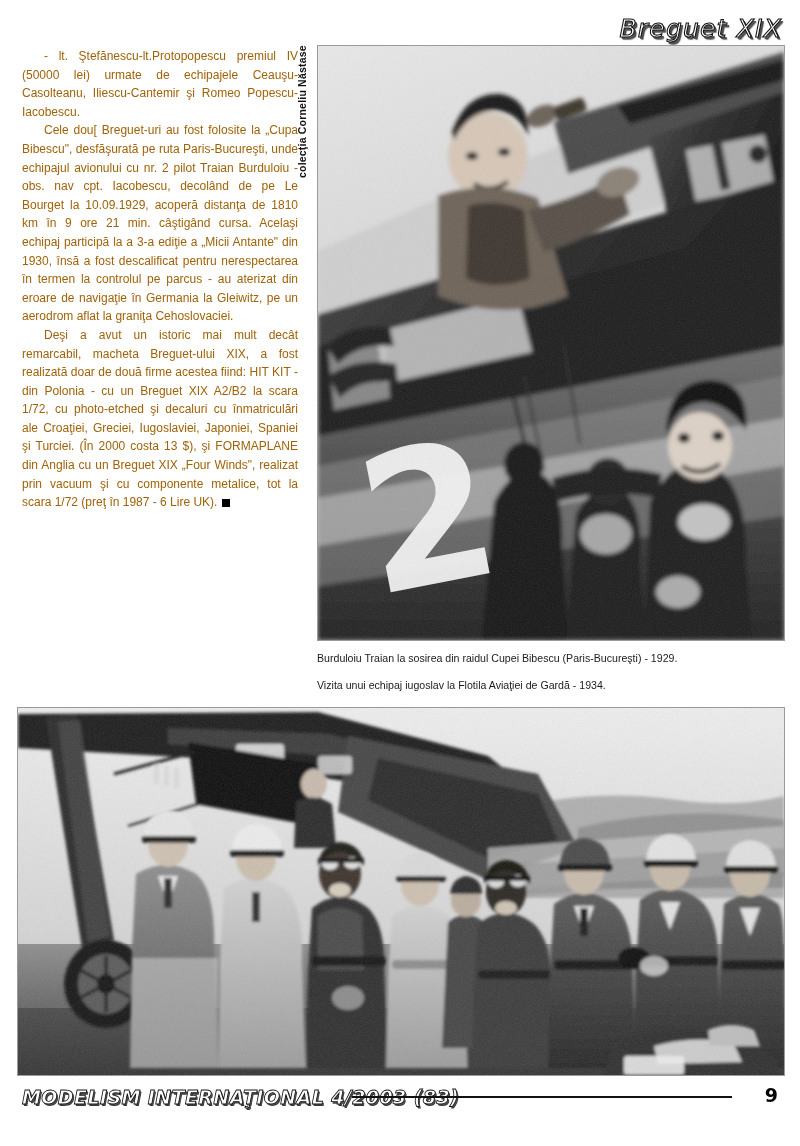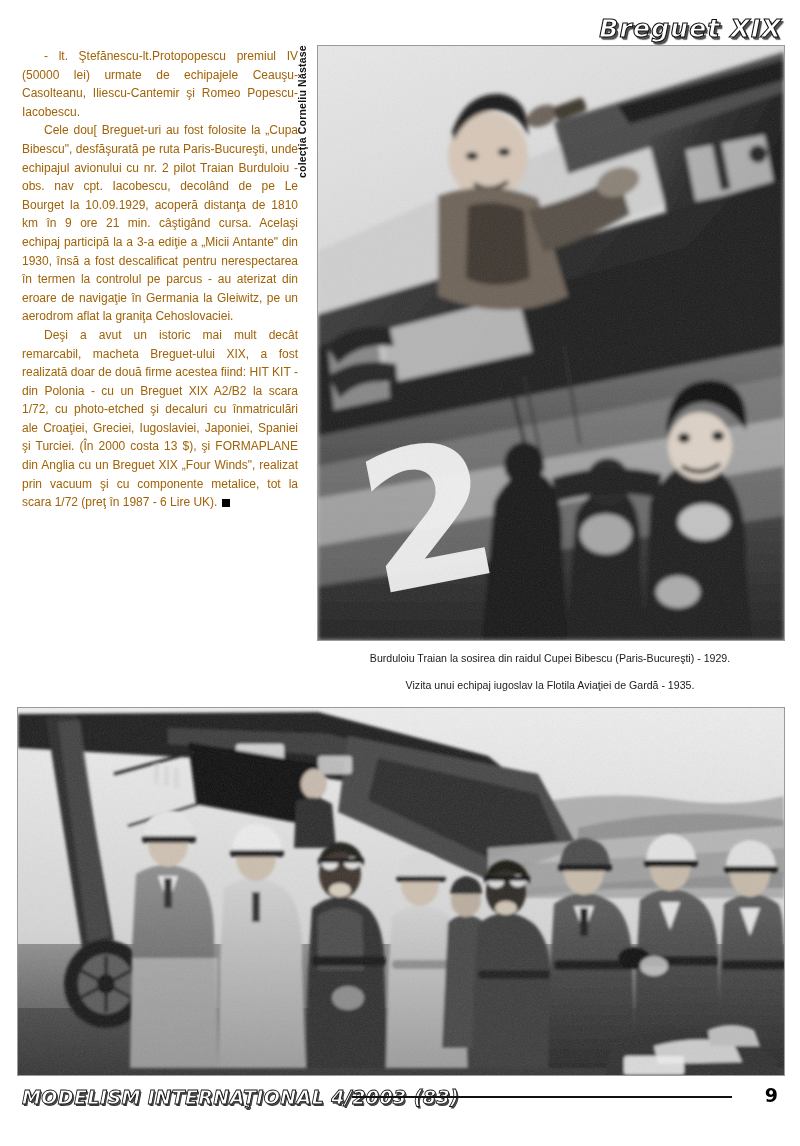--- a/index.html
+++ b/index.html
@@ -15,21 +15,21 @@
     color: #000;
     overflow: hidden;
   }
 
   
   .page-title {
     position: absolute;
     top: 14px;
     right: 18px;
     font-family: "DejaVu Sans", sans-serif;
-    font-weight: bold;
+    font-weight: normal;
     font-style: italic;
     font-size: 25px;
     letter-spacing: 1.2px;
     color: #ffffff;
     -webkit-text-stroke: 1.1px #111;
     text-shadow:
       1.5px 1.5px 0 #555,
       2px 2px 0 #3a3a3a,
       2.5px 2.5px 1px rgba(0,0,0,.55);
     white-space: nowrap;
@@ -99,21 +99,20 @@
     width: 766px;
     height: 367px;
   }
   .photo svg { display: block; width: 100%; height: 100%; }
 
   
   .caption {
     position: absolute;
     font-size: 10.6px;
     color: #1a1a1a;
-    text-align: center;
     line-height: 14px;
   }
   #caption-top {
     left: 317px;
     top: 651px;
     width: 466px;
   }
   #caption-bottom {
     left: 317px;
     top: 678px;
@@ -267,21 +266,21 @@
     <g transform="rotate(-11 120 490)">
       <text x="48" y="536" font-family="DejaVu Sans, sans-serif" font-size="190" font-weight="bold" fill="#f4f4f4" opacity=".95">2</text>
     </g>
 
     <rect x="0" y="0" width="466" height="594" filter="url(#grainA)" opacity=".35"></rect>
   </svg>
 </div>
 
 <div class="caption" id="caption-top">Burduloiu Traian la sosirea din raidul Cupei Bibescu (Paris-Bucureşti) - 1929.</div>
 
-<div class="caption" id="caption-bottom">Vizita unui echipaj iugoslav la Flotila Aviaţiei de Gardă - 1935.</div>
+<div class="caption" id="caption-bottom">Vizita unui echipaj iugoslav la Flotila Aviaţiei de Gardă - 1934.</div>
 
 <div class="photo" id="photo-bottom">
   <svg viewBox="0 0 766 367" preserveAspectRatio="none">
     <defs>
       <filter id="grainB">
         <feTurbulence type="fractalNoise" baseFrequency="1.1" numOctaves="3" seed="19"></feTurbulence>
         <feColorMatrix type="saturate" values="0"></feColorMatrix>
         <feComponentTransfer>
             <feFuncA type="linear" slope="0.45"></feFuncA>
           </feComponentTransfer>

